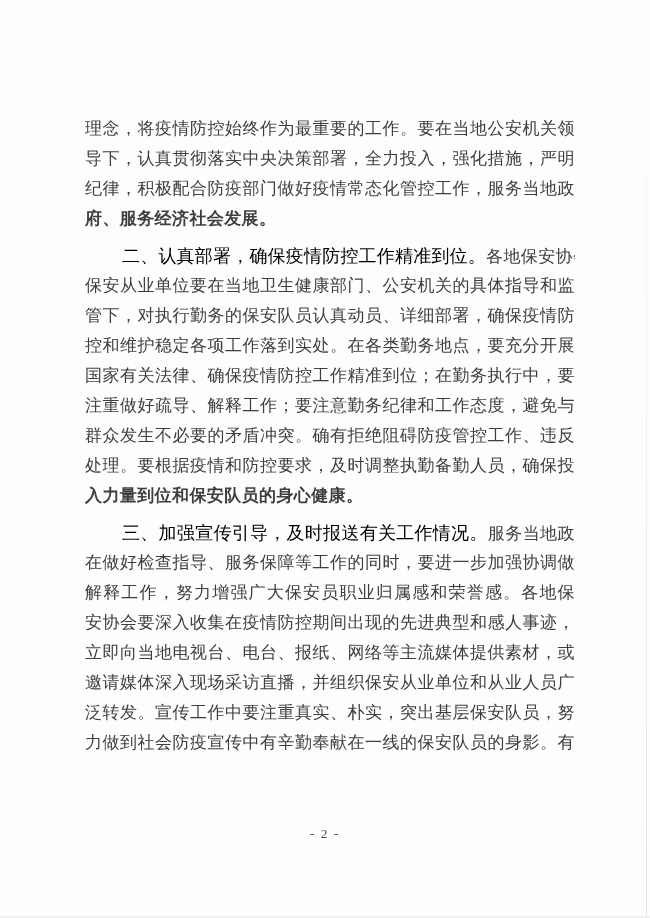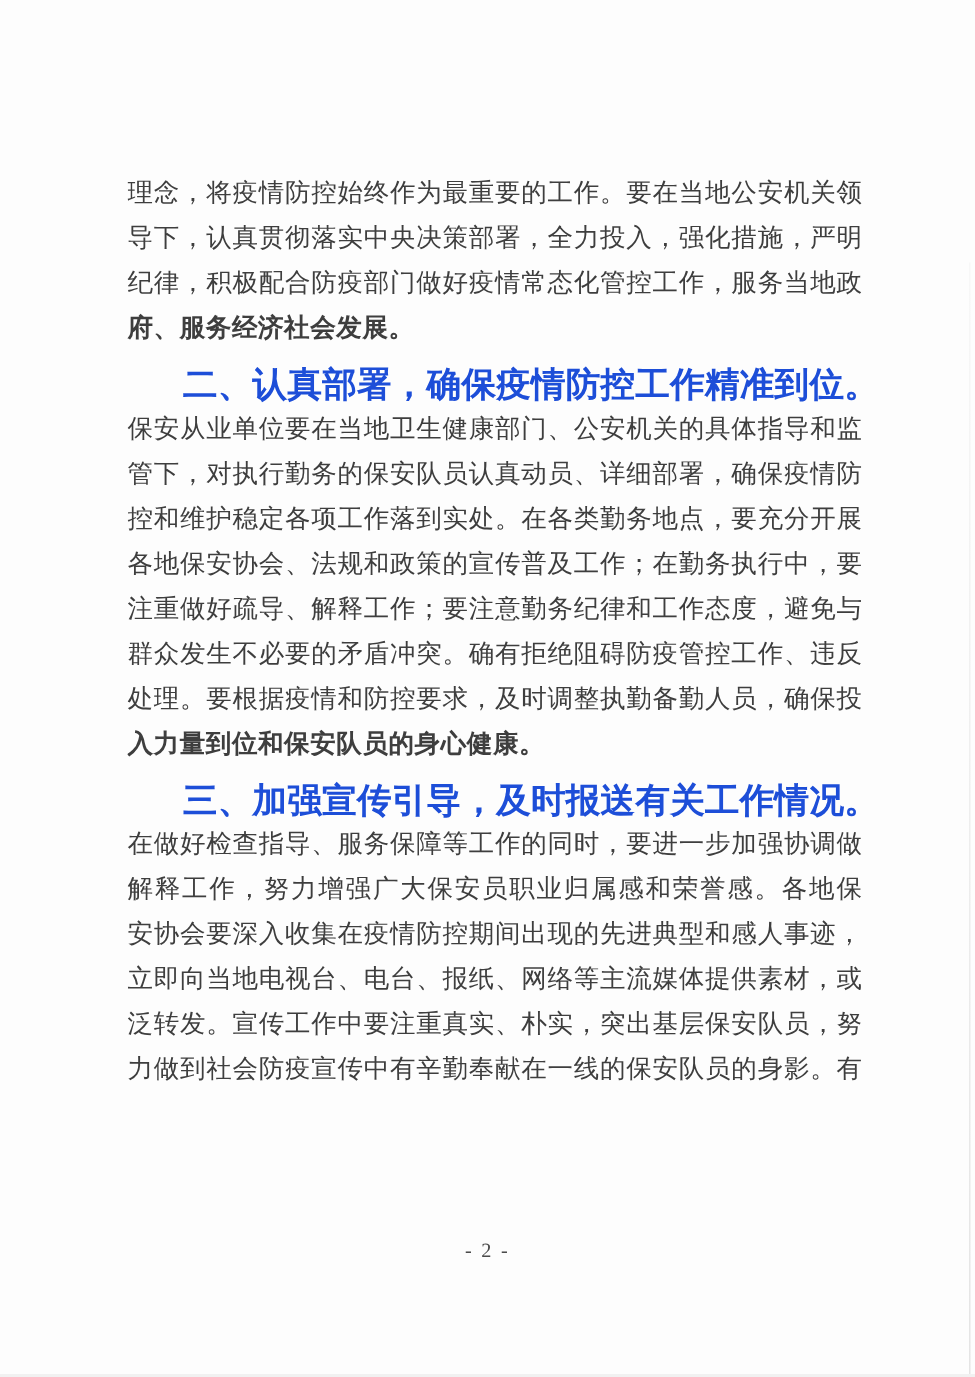--- a/index.html
+++ b/index.html
@@ -40,24 +40,24 @@
     overflow: hidden;
   }
   .line.last {
     text-align-last: left;
     font-weight: bold;
   }
   .line.indent {
     padding-left: 37px;
   }
   .hd {
-    font-weight: 700;
+    font-weight: 400;
     font-family: "Liberation Sans", "DejaVu Sans", sans-serif;
-    font-size: 23px;
-    color: #1d4ed8;
+    font-size: 18px;
+    color: #000000;
     letter-spacing: 0.2px;
   }
   .page-number {
     position: absolute;
     top: 826px;
     left: 0;
     width: 650px;
     height: 24px;
     text-align: center;
     font-size: 13.5px;
@@ -93,33 +93,34 @@
       <div class="line">导下，认真贯彻落实中央决策部署，全力投入，强化措施，严明</div>
       <div class="line">纪律，积极配合防疫部门做好疫情常态化管控工作，服务当地政</div>
       <div class="line last">府、服务经济社会发展。</div>
     </div>
 
     <div class="para">
       <div class="line indent"><span class="hd">二、认真部署，确保疫情防控工作精准到位。</span><span>各地保安协会、</span></div>
       <div class="line">保安从业单位要在当地卫生健康部门、公安机关的具体指导和监</div>
       <div class="line">管下，对执行勤务的保安队员认真动员、详细部署，确保疫情防</div>
       <div class="line">控和维护稳定各项工作落到实处。在各类勤务地点，要充分开展</div>
-      <div class="line">各地保安协会、法规和政策的宣传普及工作；在勤务执行中，要</div>
+      <div class="line">国家有关法律、确保疫情防控工作精准到位；在勤务执行中，要</div>
       <div class="line">注重做好疏导、解释工作；要注意勤务纪律和工作态度，避免与</div>
       <div class="line">群众发生不必要的矛盾冲突。确有拒绝阻碍防疫管控工作、违反</div>
       <div class="line">处理。要根据疫情和防控要求，及时调整执勤备勤人员，确保投</div>
       <div class="line last">入力量到位和保安队员的身心健康。</div>
     </div>
 
     <div class="para">
       <div class="line indent"><span class="hd">三、加强宣传引导，及时报送有关工作情况。</span><span>服务当地政</span></div>
       <div class="line">在做好检查指导、服务保障等工作的同时，要进一步加强协调做</div>
       <div class="line">解释工作，努力增强广大保安员职业归属感和荣誉感。各地保</div>
       <div class="line">安协会要深入收集在疫情防控期间出现的先进典型和感人事迹，</div>
       <div class="line">立即向当地电视台、电台、报纸、网络等主流媒体提供素材，或</div>
+      <div class="line">邀请媒体深入现场采访直播，并组织保安从业单位和从业人员广</div>
       <div class="line">泛转发。宣传工作中要注重真实、朴实，突出基层保安队员，努</div>
       <div class="line">力做到社会防疫宣传中有辛勤奉献在一线的保安队员的身影。有</div>
     </div>
 
   </div>
 
   <div class="page-number">- 2 -</div>
 
   <div class="scan-line-right"></div>
   <div class="scan-edge-bottom"></div>

